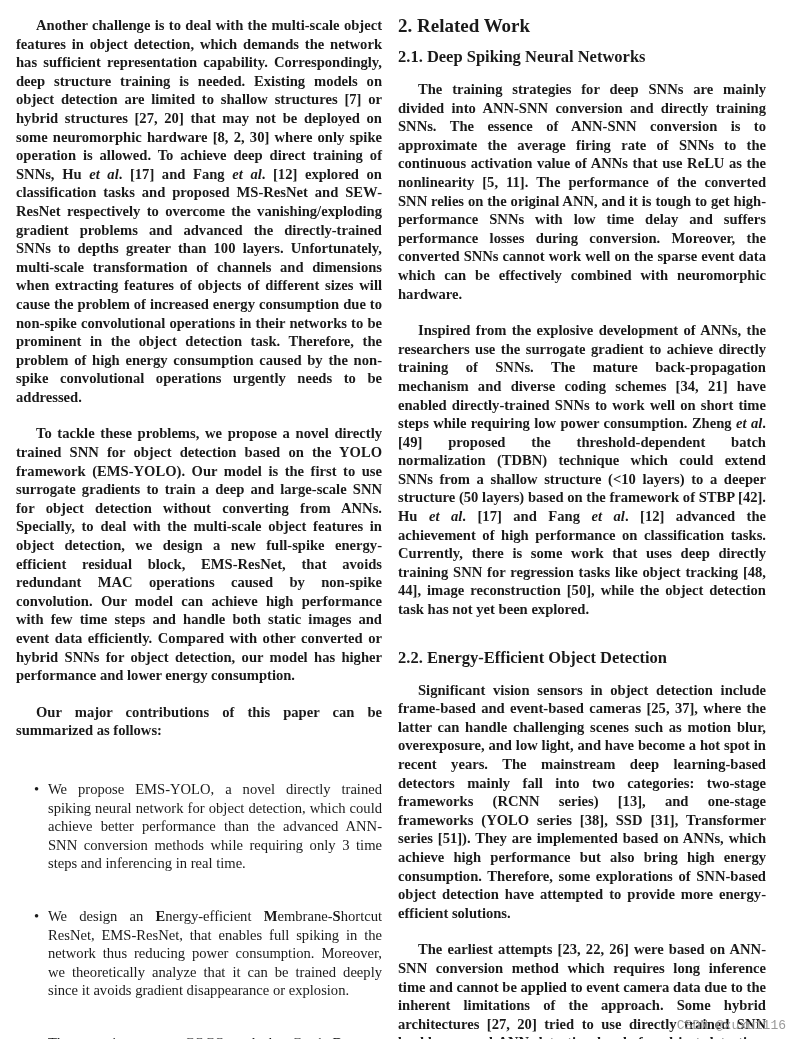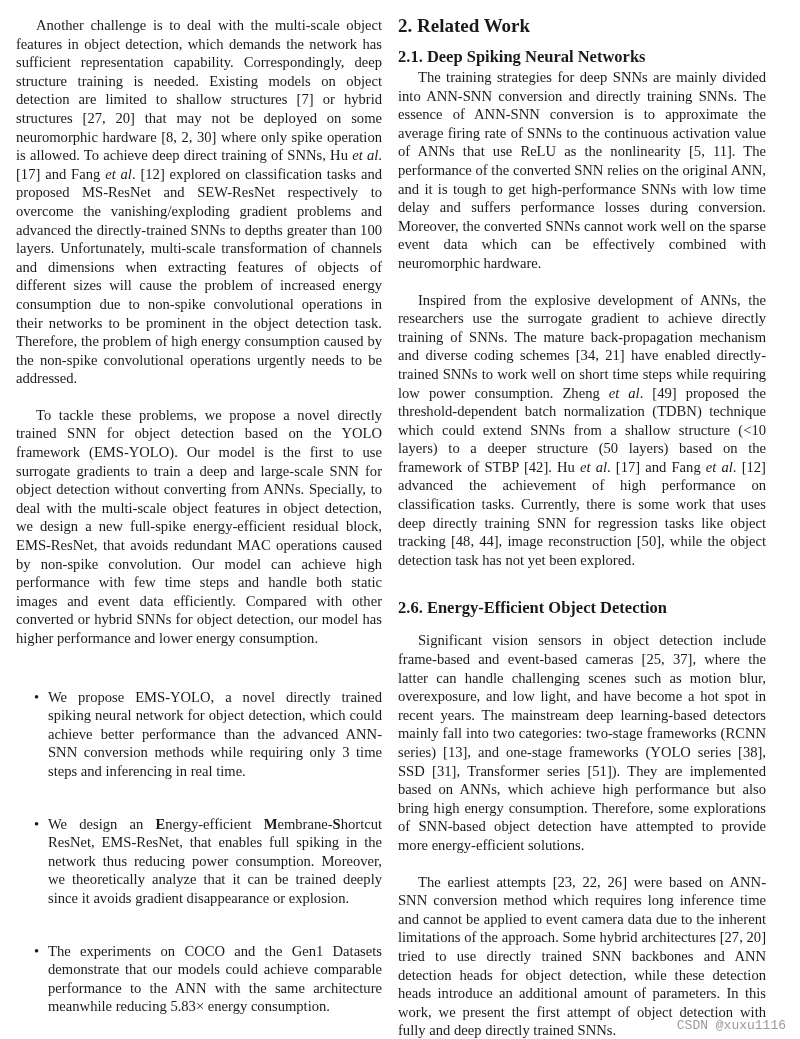--- a/index.html
+++ b/index.html
@@ -2,43 +2,44 @@
 <html><head>
 <meta charset="utf-8">
 <style>
   html, body { margin: 0; padding: 0; background: #ffffff; }
   body { width: 800px; height: 1039px; position: relative; overflow: hidden;
          font-family: "Liberation Serif", "DejaVu Serif", serif; color: #1a1a1a; }
   .col { position: absolute; top: 0; width: 366px; }
   .col-left { left: 16px; }
   .col-right { left: 398px; width: 368px; }
   p { margin: 0; font-size: 14.6px; line-height: 18.6px; text-align: justify; hyphens: manual; }
-  p.indent { text-indent: 20px; }
+  p.indent { text-indent: 20px; font-weight: bold; }
   .gap-small { margin-top: 18px; }
   h1 { font-family: "Liberation Serif", serif; font-weight: bold; font-size: 19px; margin: 14px 0 0 0; line-height: 24px; }
   h2 { font-family: "Liberation Serif", serif; font-weight: bold; font-size: 16.5px; margin: 8px 0 0 0; line-height: 22px; }
-  .h2-first { margin-top: 8px; }
+  .h2-first { margin-top: 8px; margin-bottom: 12px; }
   .h2-second { margin-top: 28px; margin-bottom: 12px; }
   ul { list-style: none; margin: 0; padding: 0; }
   li { position: relative; padding-left: 32px; margin-top: 34px; }
   li:first-child { margin-top: 40px; }
   li .bullet { position: absolute; left: 18px; top: 0; font-size: 14.6px; line-height: 18.6px; }
   .bold-letter { font-weight: bold; }
   em { font-style: italic; }
   .watermark { position: absolute; right: 14px; bottom: 6px; font-family: Liberation Mono, monospace;
                font-size: 13px; color: #9a9a9a; text-align: center; }
 </style>
 </head>
 <body>
 
 <div class="col col-left">
   <p class="indent" style="margin-top:16px;"><span>Another challenge is to deal with the multi-scale object features in object detection, which demands the network has sufficient representation capability.  Correspondingly, deep structure training is needed.  Existing models on object detection are limited to shallow structures [7] or hybrid structures [27, 20] that may not be deployed on some neuromorphic hardware [8, 2, 30] where only spike operation is allowed.  To achieve deep direct training of SNNs, Hu </span><em>et al</em><span>. [17] and Fang </span><em>et al</em><span>. [12] explored on classification tasks and proposed MS-ResNet and SEW-ResNet respectively to overcome the vanishing/exploding gradient problems and advanced the directly-trained SNNs to depths greater than 100 layers.  Unfortunately, multi-scale transformation of channels and dimensions when extracting features of objects of different sizes will cause the problem of increased energy consumption due to non-spike convolutional operations in their networks to be prominent in the object detection task.  Therefore, the problem of high energy consumption caused by the non-spike convolutional operations urgently needs to be addressed.</span></p>
 
   <p class="indent gap-small">To tackle these problems, we propose a novel directly trained SNN for object detection based on the YOLO framework (EMS-YOLO). Our model is the first to use surrogate gradients to train a deep and large-scale SNN for object detection without converting from ANNs.  Specially, to deal with the multi-scale object features in object detection, we design a new full-spike energy-efficient residual block, EMS-ResNet, that avoids redundant MAC operations caused by non-spike convolution.  Our model can achieve high performance with few time steps and handle both static images and event data efficiently.  Compared with other converted or hybrid SNNs for object detection, our model has higher performance and lower energy consumption.</p>
 
+  <p class="indent gap-small">Our major contributions of this paper can be summarized as follows:</p>
 
   <ul>
     <li>
       <span class="bullet">•</span>
       <p>We propose EMS-YOLO, a novel directly trained spiking neural network for object detection, which could achieve better performance than the advanced ANN-SNN conversion methods while requiring only 3 time steps and inferencing in real time.</p>
     </li>
     <li>
       <span class="bullet">•</span>
       <p><span>We design an </span><span class="bold-letter">E</span><span>nergy-efficient </span><span class="bold-letter">M</span><span>embrane-</span><span class="bold-letter">S</span><span>hortcut ResNet, EMS-ResNet, that enables full spiking in the network thus reducing power consumption. Moreover, we theoretically analyze that it can be trained deeply since it avoids gradient disappearance or explosion.</span></p>
     </li>
@@ -50,20 +51,20 @@
 </div>
 
 <div class="col col-right">
   <h1>2. Related Work</h1>
   <h2 class="h2-first">2.1. Deep Spiking Neural Networks</h2>
 
   <p class="indent">The training strategies for deep SNNs are mainly divided into ANN-SNN conversion and directly training SNNs.  The essence of ANN-SNN conversion is to approximate the average firing rate of SNNs to the continuous activation value of ANNs that use ReLU as the nonlinearity [5, 11].  The performance of the converted SNN relies on the original ANN, and it is tough to get high-performance SNNs with low time delay and suffers performance losses during conversion.  Moreover, the converted SNNs cannot work well on the sparse event data which can be effectively combined with neuromorphic hardware.</p>
 
   <p class="indent gap-small"><span>Inspired from the explosive development of ANNs, the researchers use the surrogate gradient to achieve directly training of SNNs. The mature back-propagation mechanism and diverse coding schemes [34, 21] have enabled directly-trained SNNs to work well on short time steps while requiring low power consumption.  Zheng </span><em>et al</em><span>. [49] proposed the threshold-dependent batch normalization (TDBN) technique which could extend SNNs from a shallow structure (&lt;10 layers) to a deeper structure (50 layers) based on the framework of STBP [42]. Hu </span><em>et al</em><span>. [17] and Fang </span><em>et al</em><span>. [12] advanced the achievement of high performance on classification tasks.  Currently, there is some work that uses deep directly training SNN for regression tasks like object tracking [48, 44], image reconstruction [50], while the object detection task has not yet been explored.</span></p>
 
-  <h2 class="h2-second">2.6. Energy-Efficient Object Detection</h2>
+  <h2 class="h2-second">2.2. Energy-Efficient Object Detection</h2>
 
   <p class="indent">Significant vision sensors in object detection include frame-based and event-based cameras [25, 37], where the latter can handle challenging scenes such as motion blur, overexposure, and low light, and have become a hot spot in recent years. The mainstream deep learning-based detectors mainly fall into two categories: two-stage frameworks (RCNN series) [13], and one-stage frameworks (YOLO series [38], SSD [31], Transformer series [51]).  They are implemented based on ANNs, which achieve high performance but also bring high energy consumption. Therefore, some explorations of SNN-based object detection have attempted to provide more energy-efficient solutions.</p>
 
   <p class="indent gap-small">The earliest attempts [23, 22, 26] were based on ANN-SNN conversion method which requires long inference time and cannot be applied to event camera data due to the inherent limitations of the approach.  Some hybrid architectures [27, 20] tried to use directly trained SNN backbones and ANN detection heads for object detection, while these detection heads introduce an additional amount of parameters.  In this work, we present the first attempt of object detection with fully and deep directly trained SNNs.</p>
 </div>
 
 <div class="watermark">CSDN @xuxu1116</div>
 
 </body></html>

